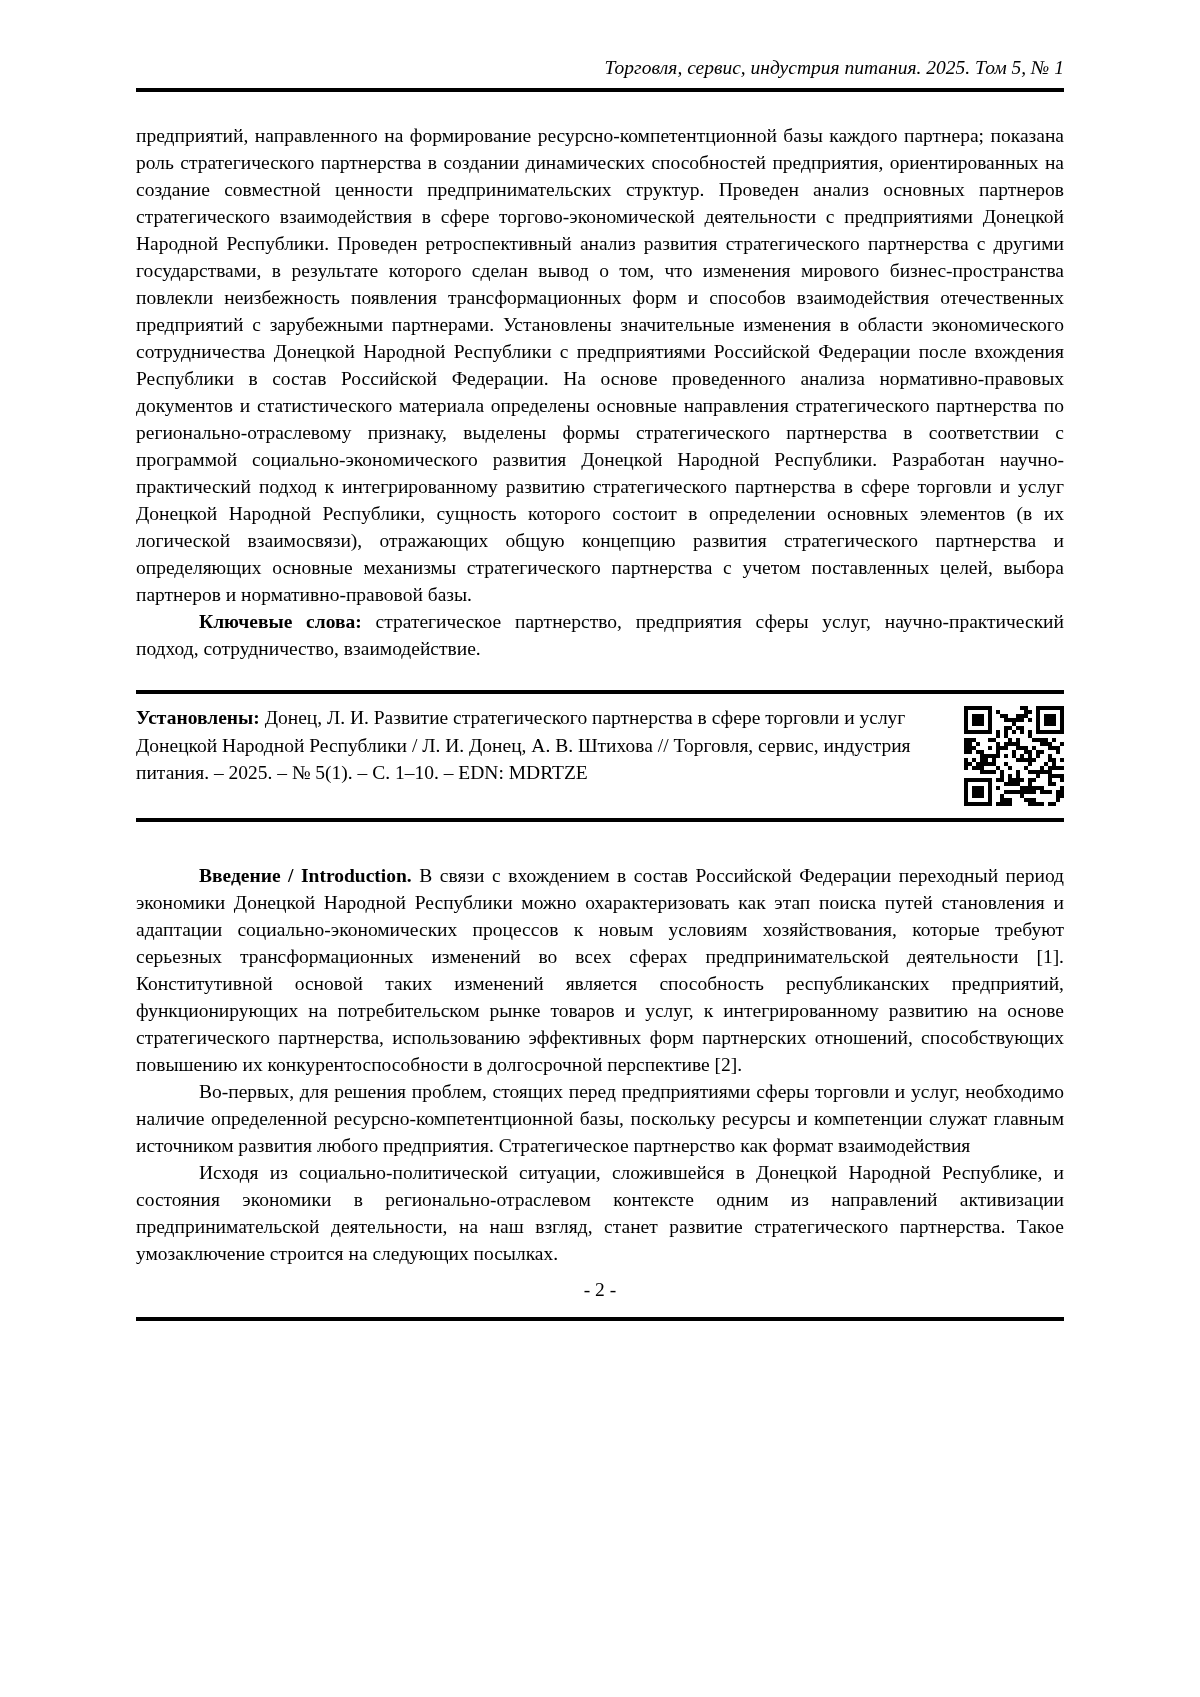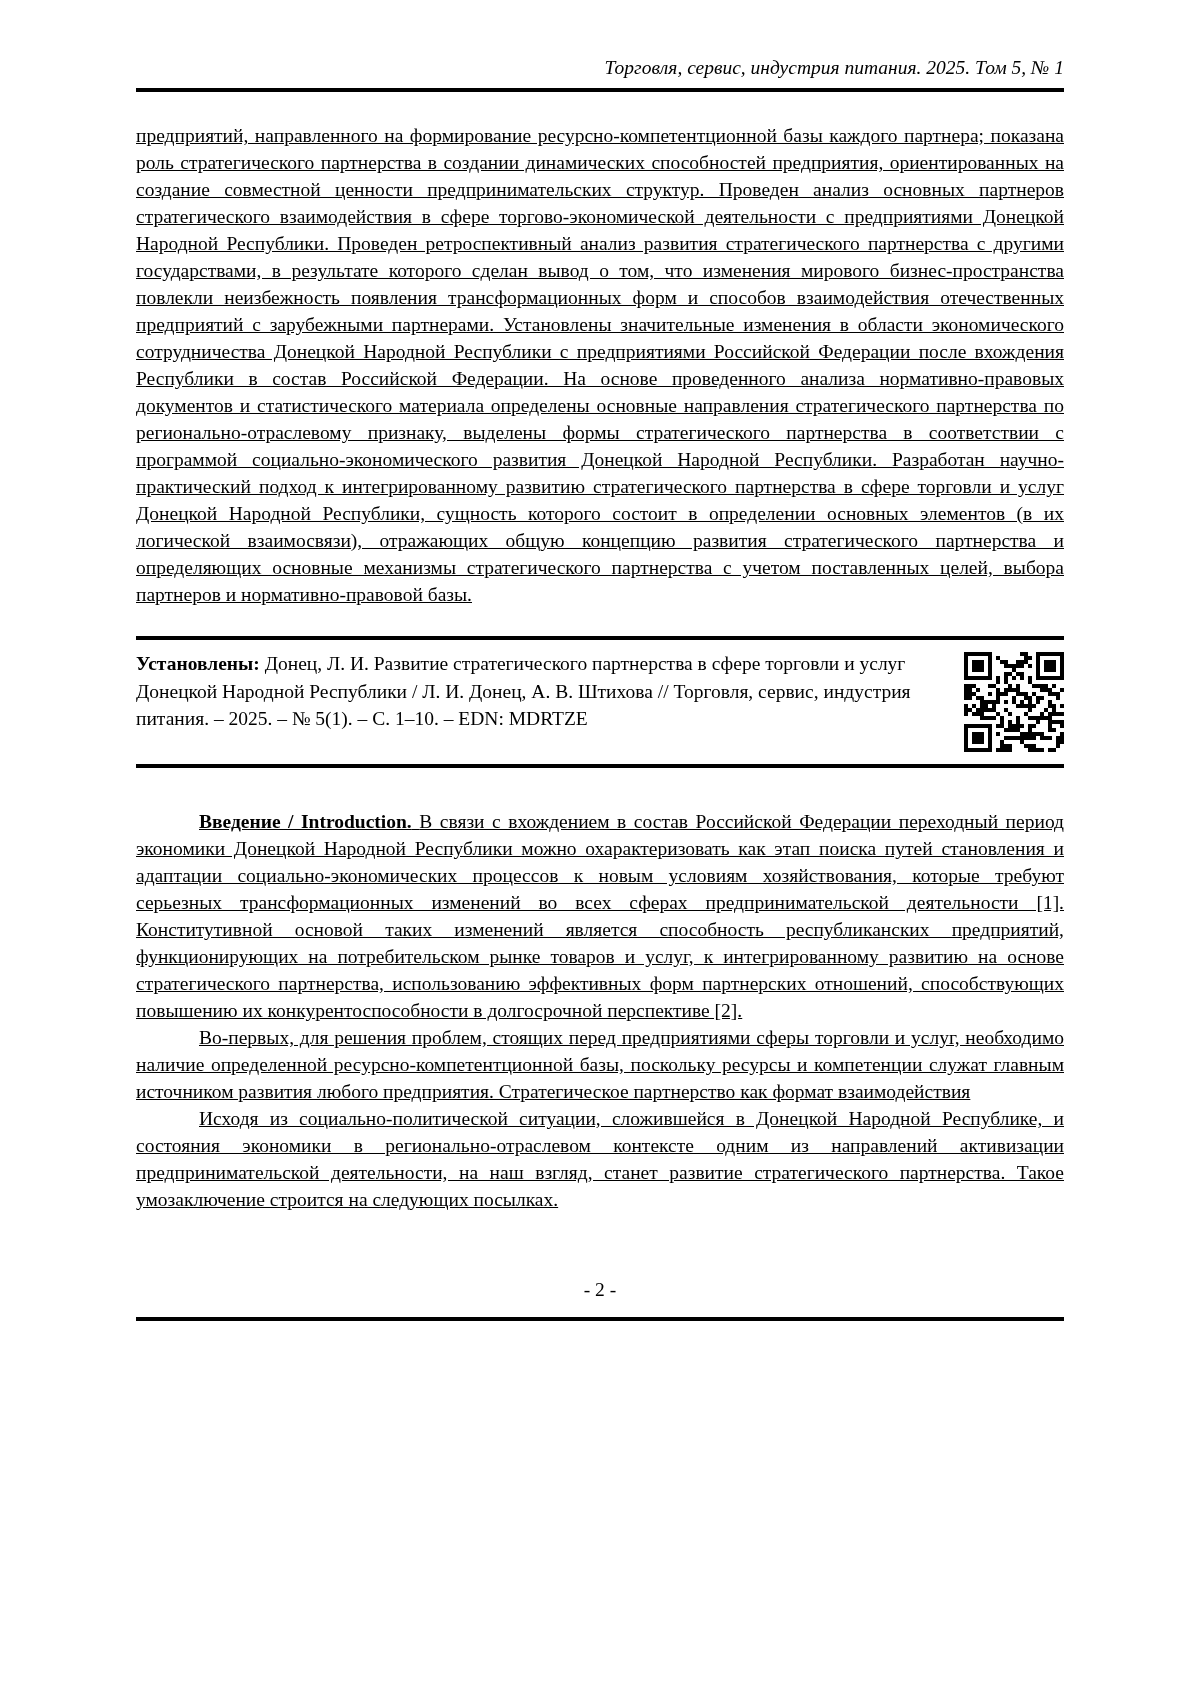--- a/index.html
+++ b/index.html
@@ -27,21 +27,21 @@
     border-top: 4px solid #000;
     height: 0;
     margin-top: 8px;
   }
   .body-text {
     margin-top: 30px;
     font-size: 19.5px;
     line-height: 27px;
     text-align: justify;
   }
-  .body-text p { margin: 0; text-decoration: underline; }
+  .body-text p { margin: 0; }
   p.indent { text-indent: 63px; }
   .b { font-weight: bold; }
   .citation-block {
     margin-top: 28px;
     border-top: 4px solid #000;
     border-bottom: 4px solid #000;
     padding: 10px 0 12px 0;
     display: flex;
     align-items: flex-start;
   }
@@ -73,20 +73,21 @@
 <body>
 
 <div class="page">
   <div class="content">
 
     <div class="journal-header">Торговля, сервис, индустрия питания. 2025. Том 5, № 1</div>
     <hr class="rule">
 
     <div class="body-text">
       <p>предприятий, направленного на формирование ресурсно-компетентционной базы каждого партнера; показана роль стратегического партнерства в создании динамических способностей предприятия, ориентированных на создание совместной ценности предпринимательских структур. Проведен анализ основных партнеров стратегического взаимодействия в сфере торгово-экономической деятельности с предприятиями Донецкой Народной Республики. Проведен ретроспективный анализ развития стратегического партнерства с другими государствами, в результате которого сделан вывод о том, что изменения мирового бизнес-пространства повлекли неизбежность появления трансформационных форм и способов взаимодействия отечественных предприятий с зарубежными партнерами. Установлены значительные изменения в области экономического сотрудничества Донецкой Народной Республики с предприятиями Российской Федерации после вхождения Республики в состав Российской Федерации. На основе проведенного анализа нормативно-правовых документов и статистического материала определены основные направления стратегического партнерства по регионально-отраслевому признаку, выделены формы стратегического партнерства в соответствии с программой социально-экономического развития Донецкой Народной Республики. Разработан научно-практический подход к интегрированному развитию стратегического партнерства в сфере торговли и услуг Донецкой Народной Республики, сущность которого состоит в определении основных элементов (в их логической взаимосвязи), отражающих общую концепцию развития стратегического партнерства и определяющих основные механизмы стратегического партнерства с учетом поставленных целей, выбора партнеров и нормативно-правовой базы.</p>
+      <p class="indent"><span class="b">Ключевые слова:</span> <span>стратегическое партнерство, предприятия сферы услуг, научно-практический подход, сотрудничество, взаимодействие.</span></p>
     </div>
 
     <div class="citation-block">
       <div class="citation-text"><span class="b">Установлены:</span> <span>Донец, Л. И. Развитие стратегического партнерства в сфере торговли и услуг Донецкой Народной Республики / Л. И. Донец, А. В. Штихова // Торговля, сервис, индустрия питания. – 2025. – № 5(1). – С. 1–10. – EDN: MDRTZE</span></div>
       <div class="qr-wrap">
         <svg id="qr-svg" viewBox="0 0 25 25">
             <rect x="0" y="0" width="1" height="1" fill="#000"></rect>
             <rect x="1" y="0" width="1" height="1" fill="#000"></rect>
             <rect x="2" y="0" width="1" height="1" fill="#000"></rect>
             <rect x="3" y="0" width="1" height="1" fill="#000"></rect>

